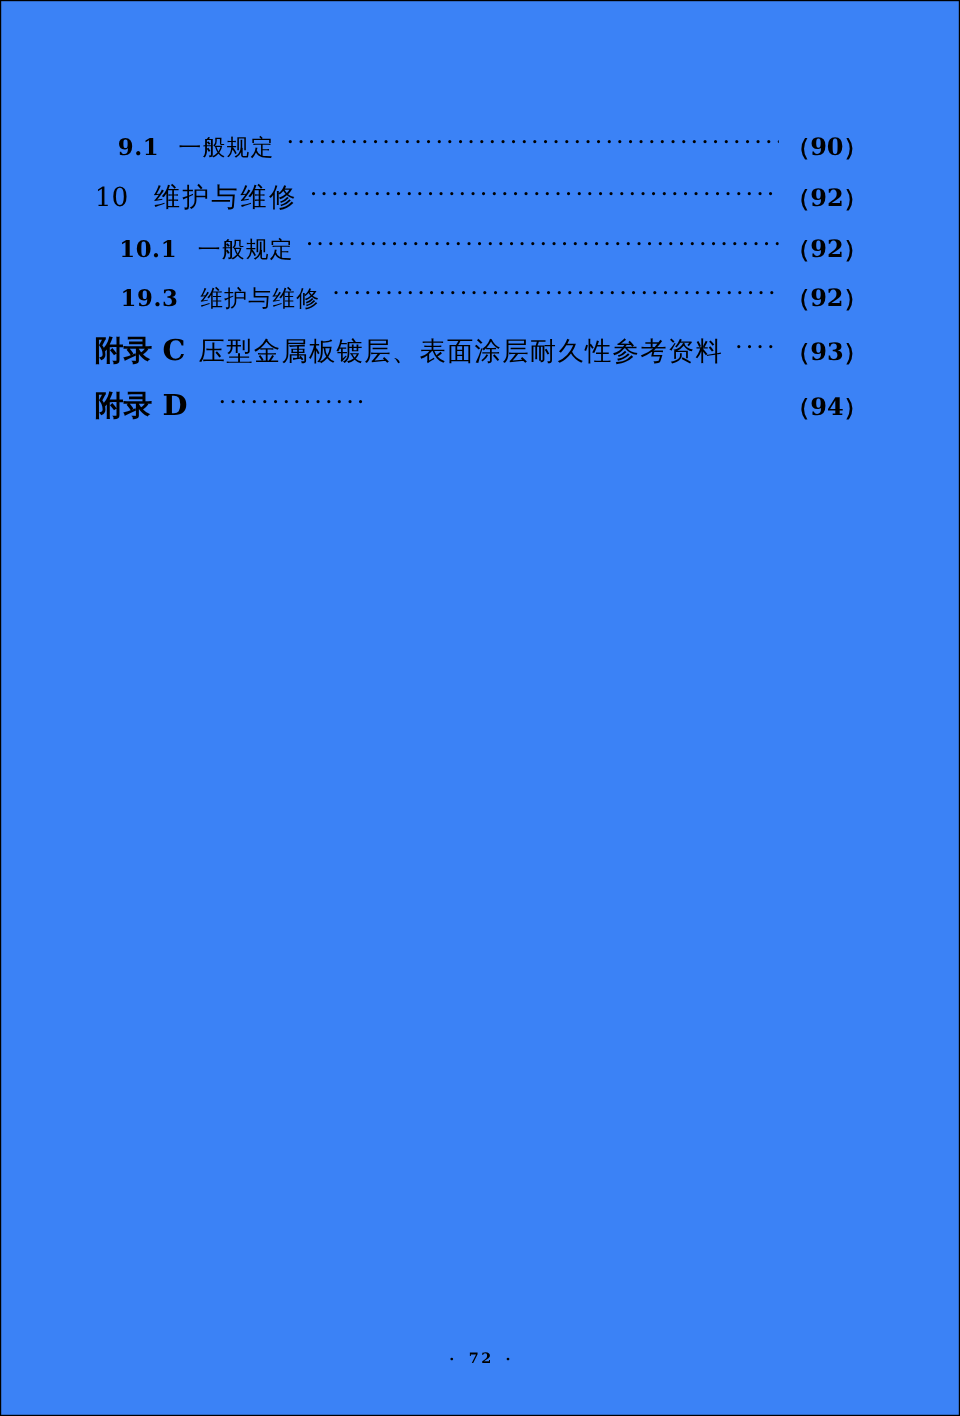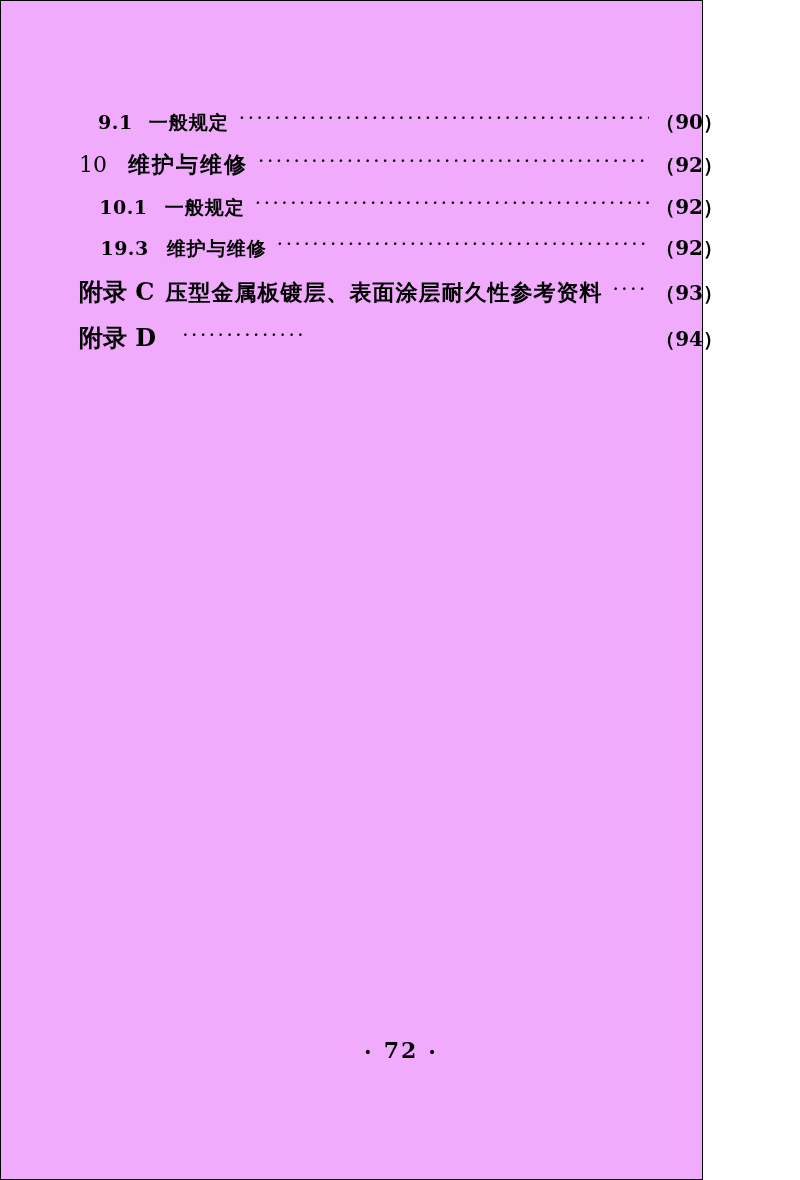--- a/index.html
+++ b/index.html
@@ -12,25 +12,25 @@
     height: 1180px;
     position: relative;
     font-family: "DejaVu Serif", "Liberation Serif", serif;
     color: #000000;
     overflow: hidden;
   }
   .page {
     position: absolute;
     left: 0;
     top: 0;
-    width: 703px;
+    width: 800px;
     height: 1180px;
     box-sizing: border-box;
     border: 1px solid #000000;
-    background: #f0abfc;
+    background: #3b82f6;
   }
   .toc {
     position: absolute;
     left: 78px;
     top: 108px;
     width: 644px;
   }
   .toc-row {
     display: flex;
     align-items: baseline;
@@ -58,21 +58,21 @@
     font-weight: 400;
   }
   .lvl-app .num {
     font-size: 24px;
     font-weight: 700;
   }
   .gap-sm { display: inline-block; width: 16px; }
   .gap-md { display: inline-block; width: 22px; }
 
   .title {
-    font-weight: 700;
+    font-weight: 400;
   }
   .lvl-sub .title {
     font-size: 19px;
     letter-spacing: 1px;
   }
   .lvl-top .title {
     font-size: 22px;
     letter-spacing: 2px;
   }
   .lvl-app .title {
@@ -94,24 +94,24 @@
   .page-num {
     font-size: 20px;
     font-weight: 600;
     letter-spacing: 0px;
     flex: 0 0 auto;
     text-align: right;
   }
   .folio {
     position: absolute;
     left: 0;
-    top: 1036px;
+    top: 1124px;
     width: 800px;
     text-align: center;
-    font-size: 22px;
+    font-size: 12px;
     letter-spacing: 2px;
     font-weight: 600;
   }
   .folio .dot {
     display: inline-block;
     padding: 0 10px;
     vertical-align: middle;
   }
 </style>
 </head>

